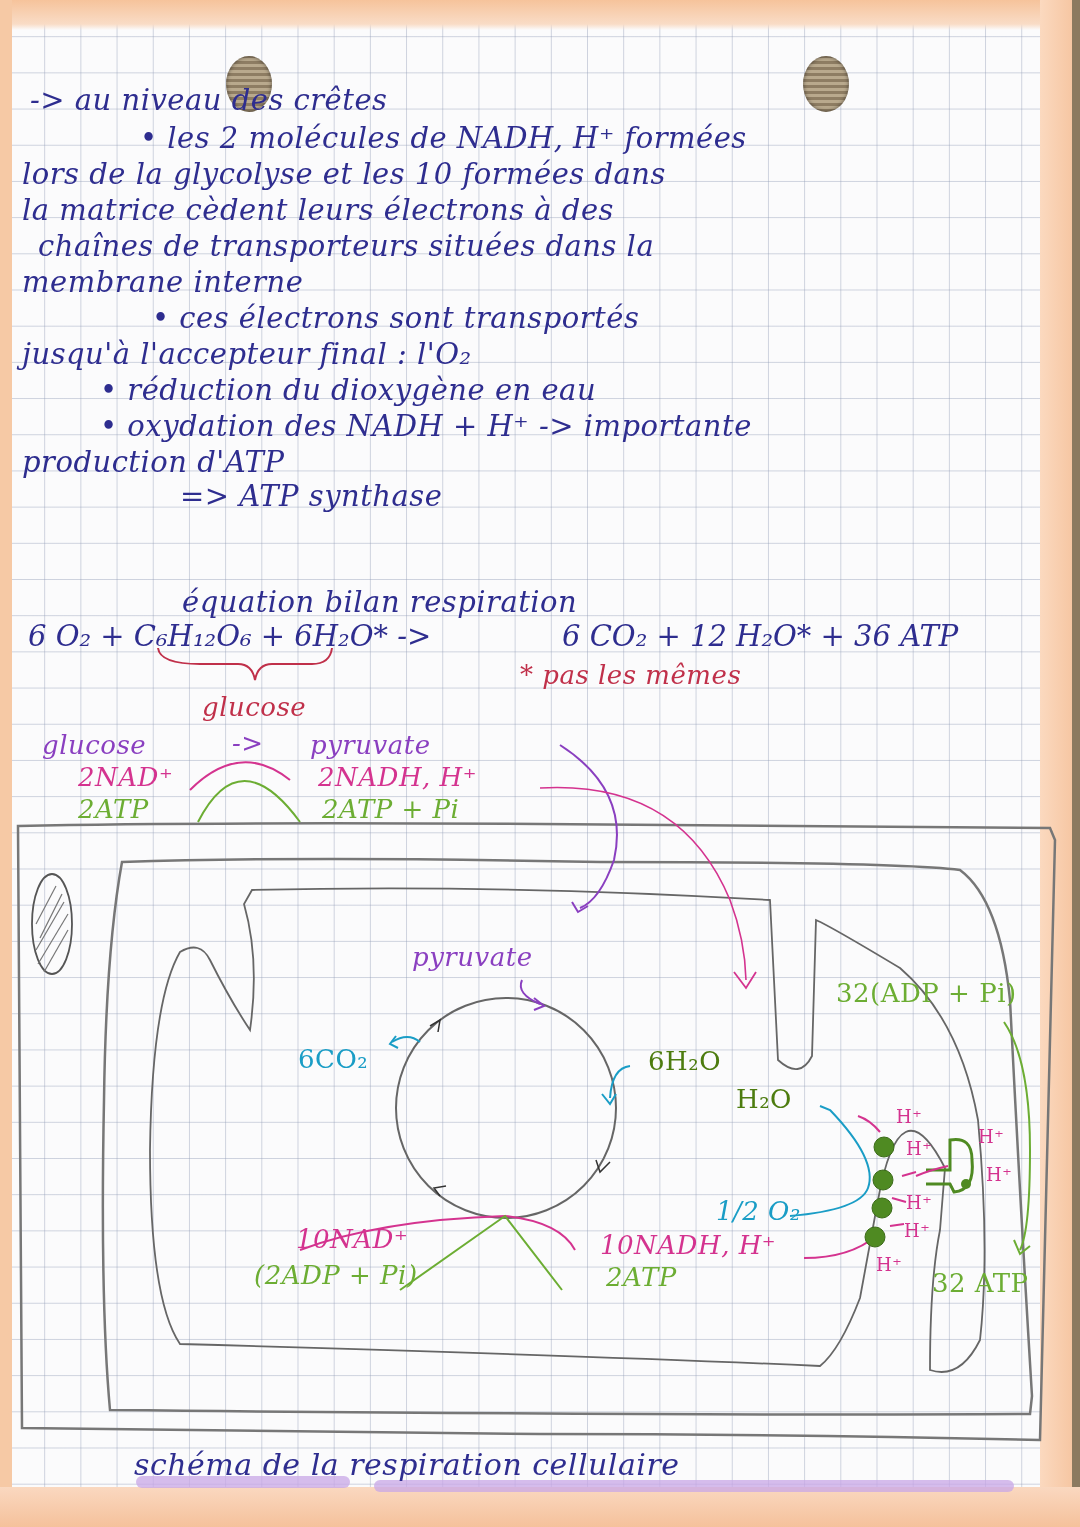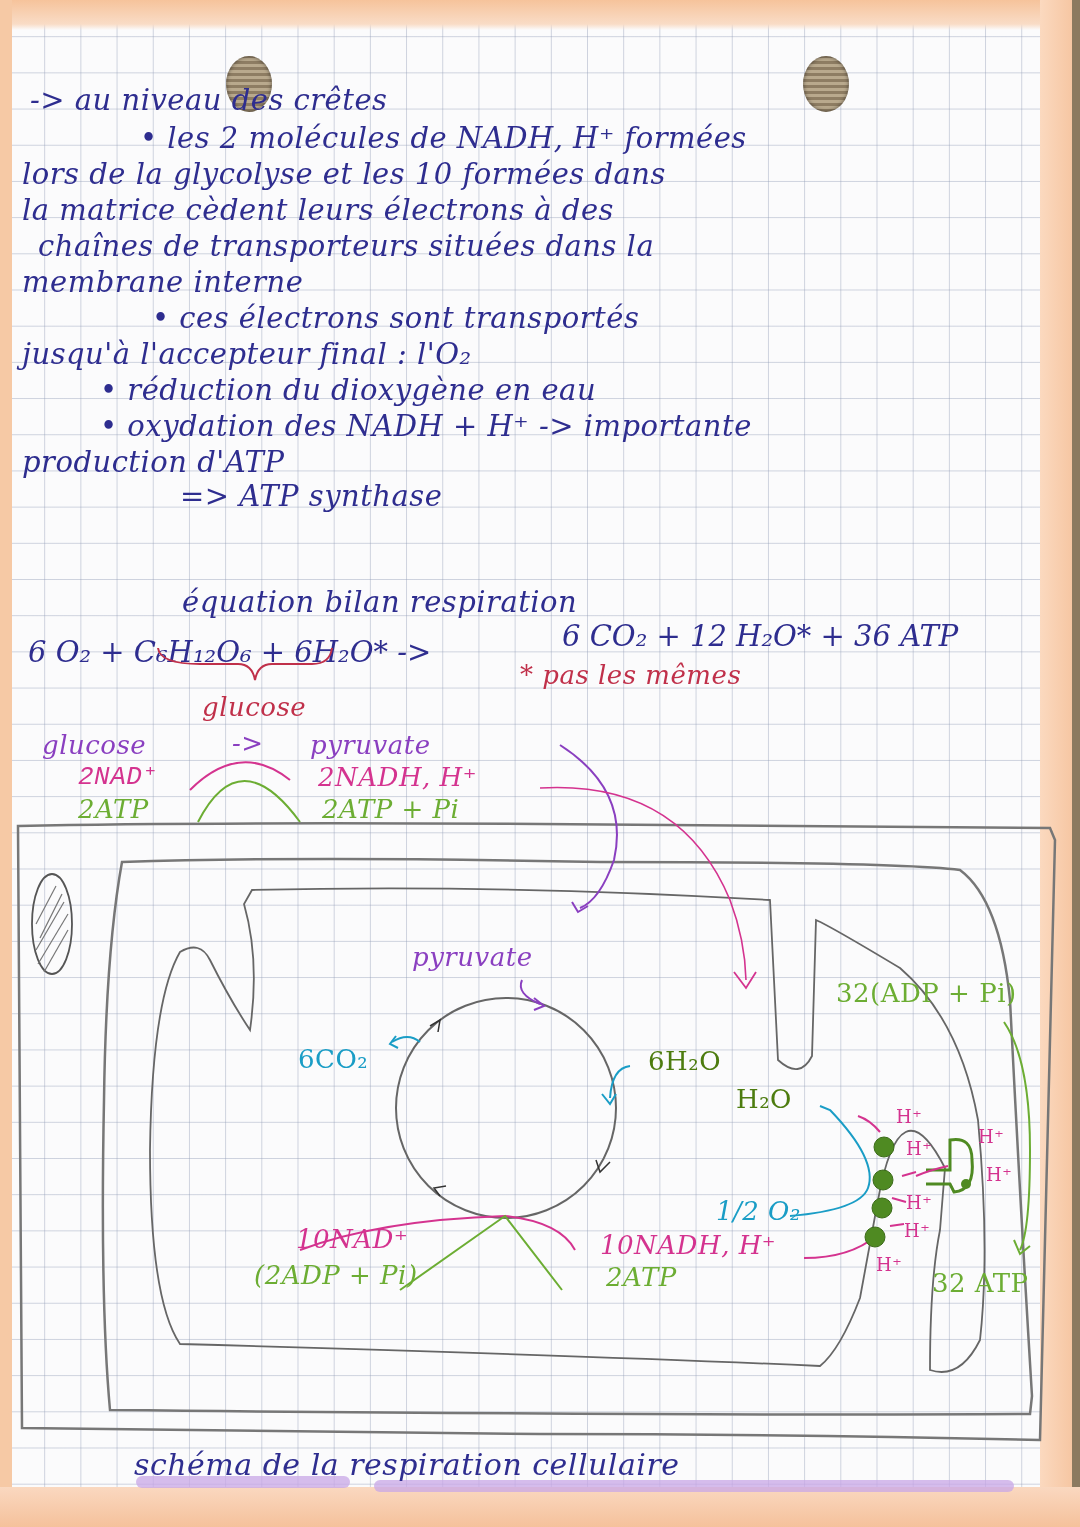--- a/index.html
+++ b/index.html
@@ -57,31 +57,31 @@
   <div class="hw" style="left:112px;top:304px;margin-left:40px;">• ces électrons sont transportés</div>
   <div class="hw" style="left:22px;top:340px;">jusqu'à l'accepteur final : l'O₂</div>
   <div class="hw" style="left:100px;top:376px;text-align:center;">• réduction du dioxygène en eau</div>
   <div class="hw" style="left:100px;top:412px;">• oxydation des NADH + H⁺ -&gt; importante</div>
   <div class="hw" style="left:22px;top:448px;">production d'ATP</div>
   <div class="hw" style="left:180px;top:482px;">=&gt; ATP synthase</div>
 </div>
 
 <div>
   <div class="hw" style="left:182px;top:588px;">équation bilan respiration</div>
-  <div class="hw" style="left:28px;top:638px;letter-spacing:0;text-align:center;">6 O₂ + C₆H₁₂O₆ + 6H₂O* -&gt;</div>
+  <div class="hw" style="left:28px;top:622px;letter-spacing:0;text-align:center;">6 O₂ + C₆H₁₂O₆ + 6H₂O* -&gt;</div>
   <div class="hw" style="left:562px;top:622px;letter-spacing:0;">6 CO₂ + 12 H₂O* + 36 ATP</div>
   <div class="hw red sm" style="left:202px;top:694px;">glucose</div>
   <div class="hw red sm" style="left:520px;top:662px;">* pas les mêmes</div>
 </div>
 
 <div>
   <div class="hw purple sm" style="left:42px;top:732px;">glucose</div>
   <div class="hw purple sm" style="left:232px;top:730px;">-&gt;</div>
   <div class="hw purple sm" style="left:310px;top:732px;">pyruvate</div>
-  <div class="hw magenta sm" style="left:78px;top:764px;font-family:Liberation Mono, monospace;">2NAD⁺</div>
+  <div class="hw magenta sm" style="left:78px;top:764px;">2NAD⁺</div>
   <div class="hw magenta sm" style="left:318px;top:764px;text-align:right;">2NADH, H⁺</div>
   <div class="hw green sm" style="left:78px;top:796px;">2ATP</div>
   <div class="hw green sm" style="left:322px;top:796px;">2ATP + Pi</div>
 </div>
 
 <svg class="diagram" width="1080" height="1527" viewBox="0 0 1080 1527">
 
   <path d="M158 648 Q160 664 200 664 L238 664 Q252 664 255 680 Q258 664 272 664 L312 664 Q330 664 332 648" fill="none" stroke="#c0304a" stroke-width="2"></path>
 
   <path d="M190 790 Q240 740 290 780" fill="none" stroke="#d4338f" stroke-width="2"></path>

